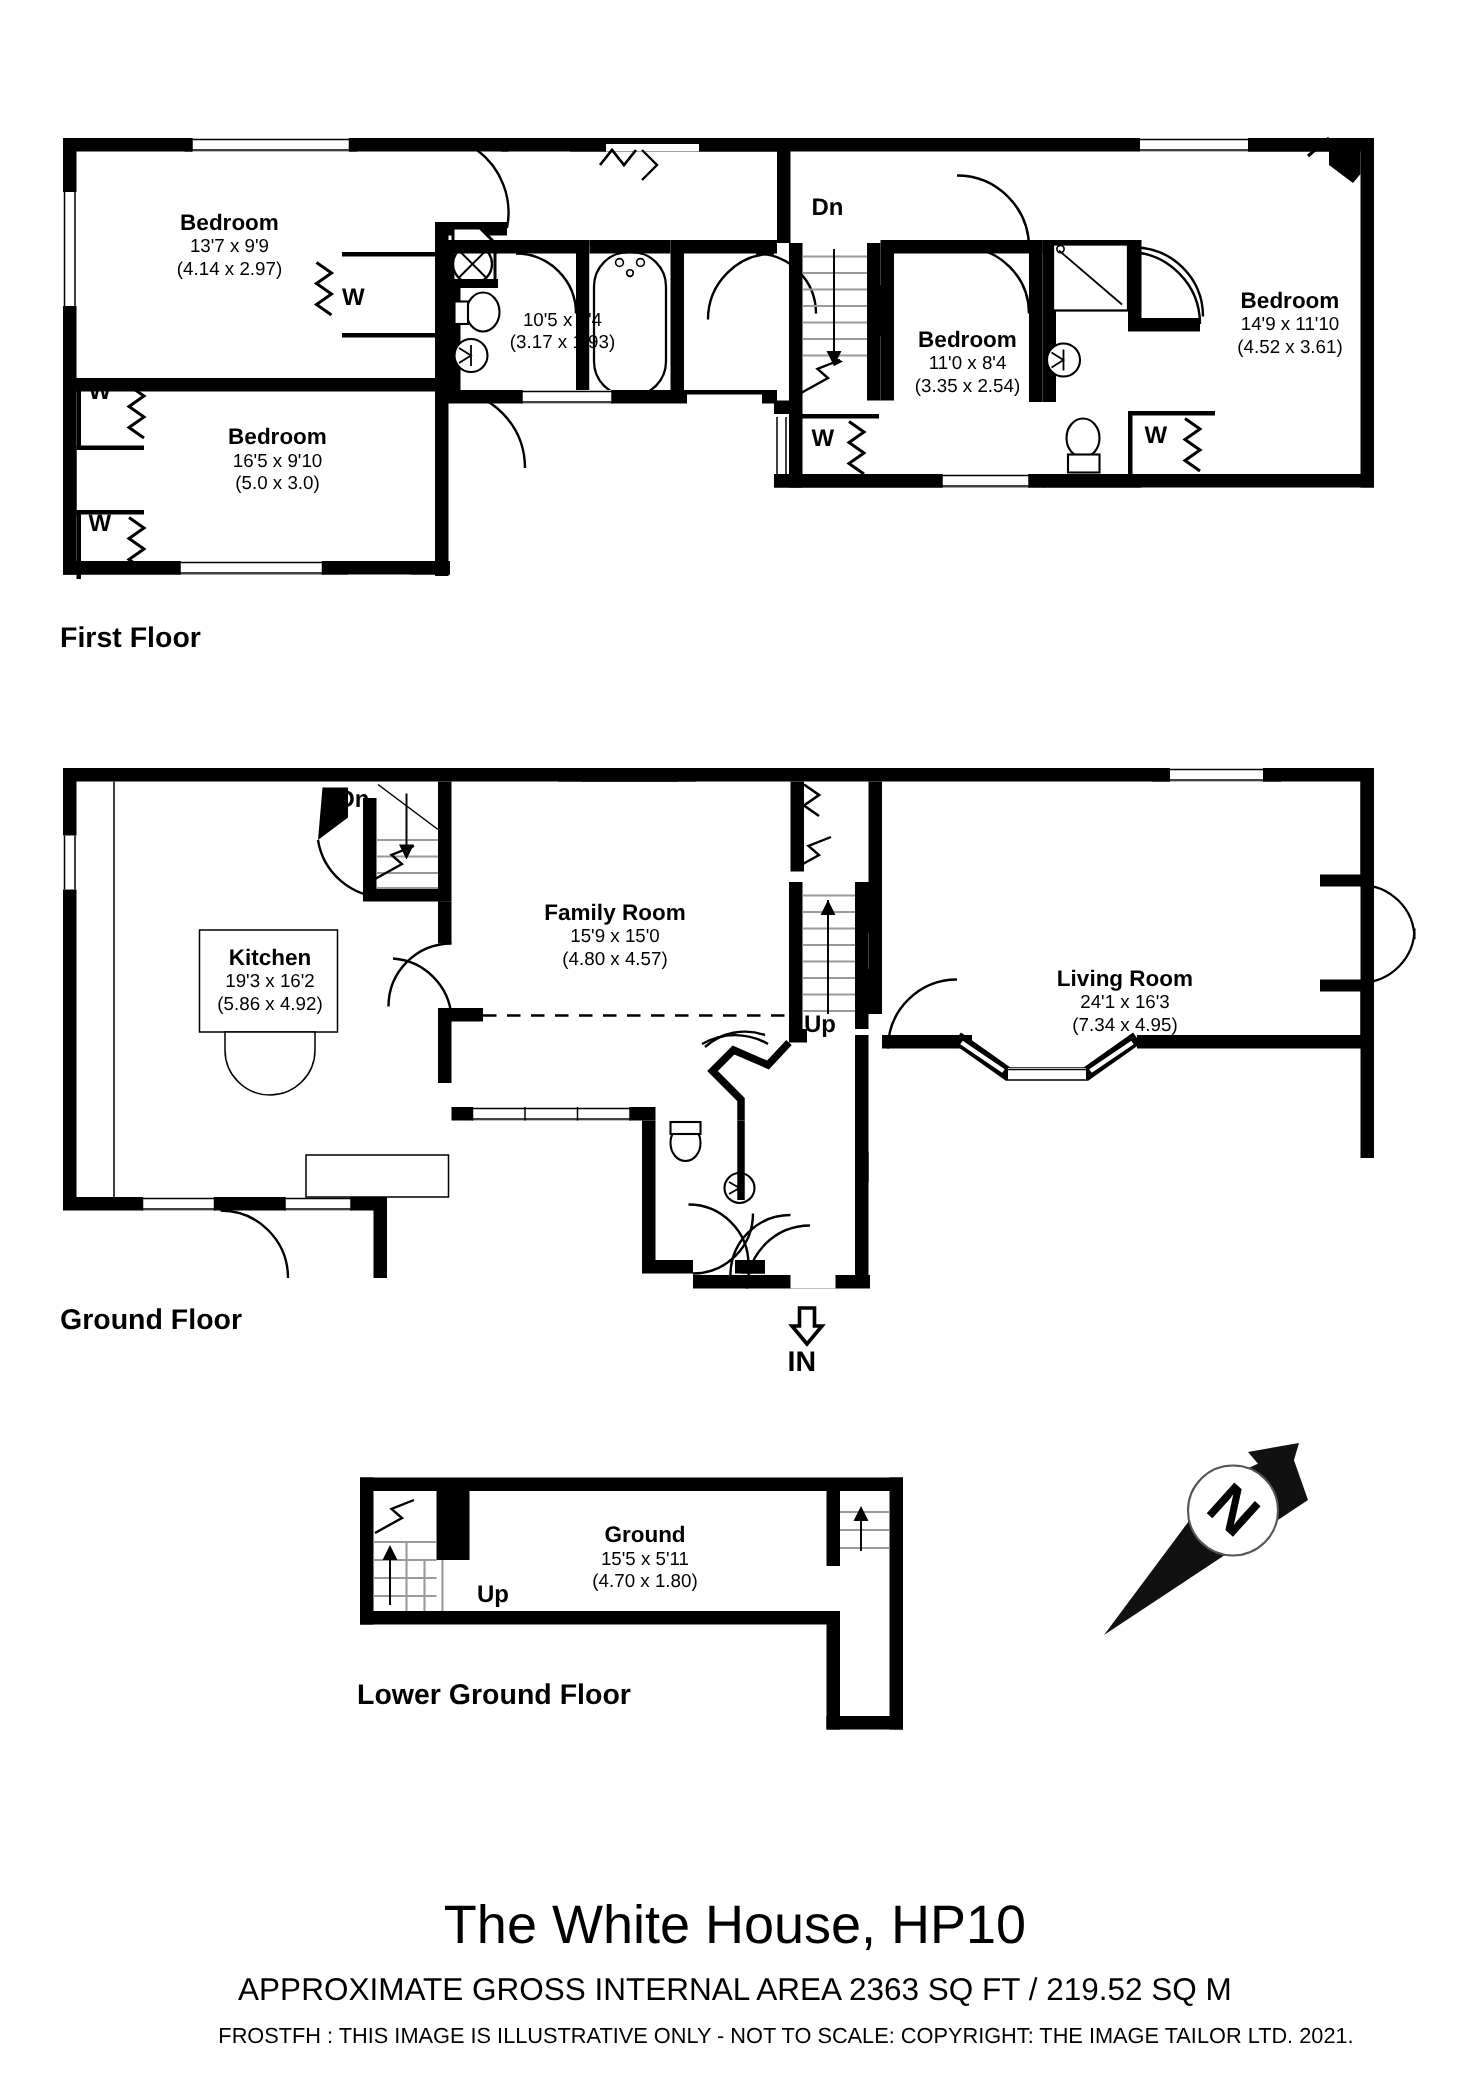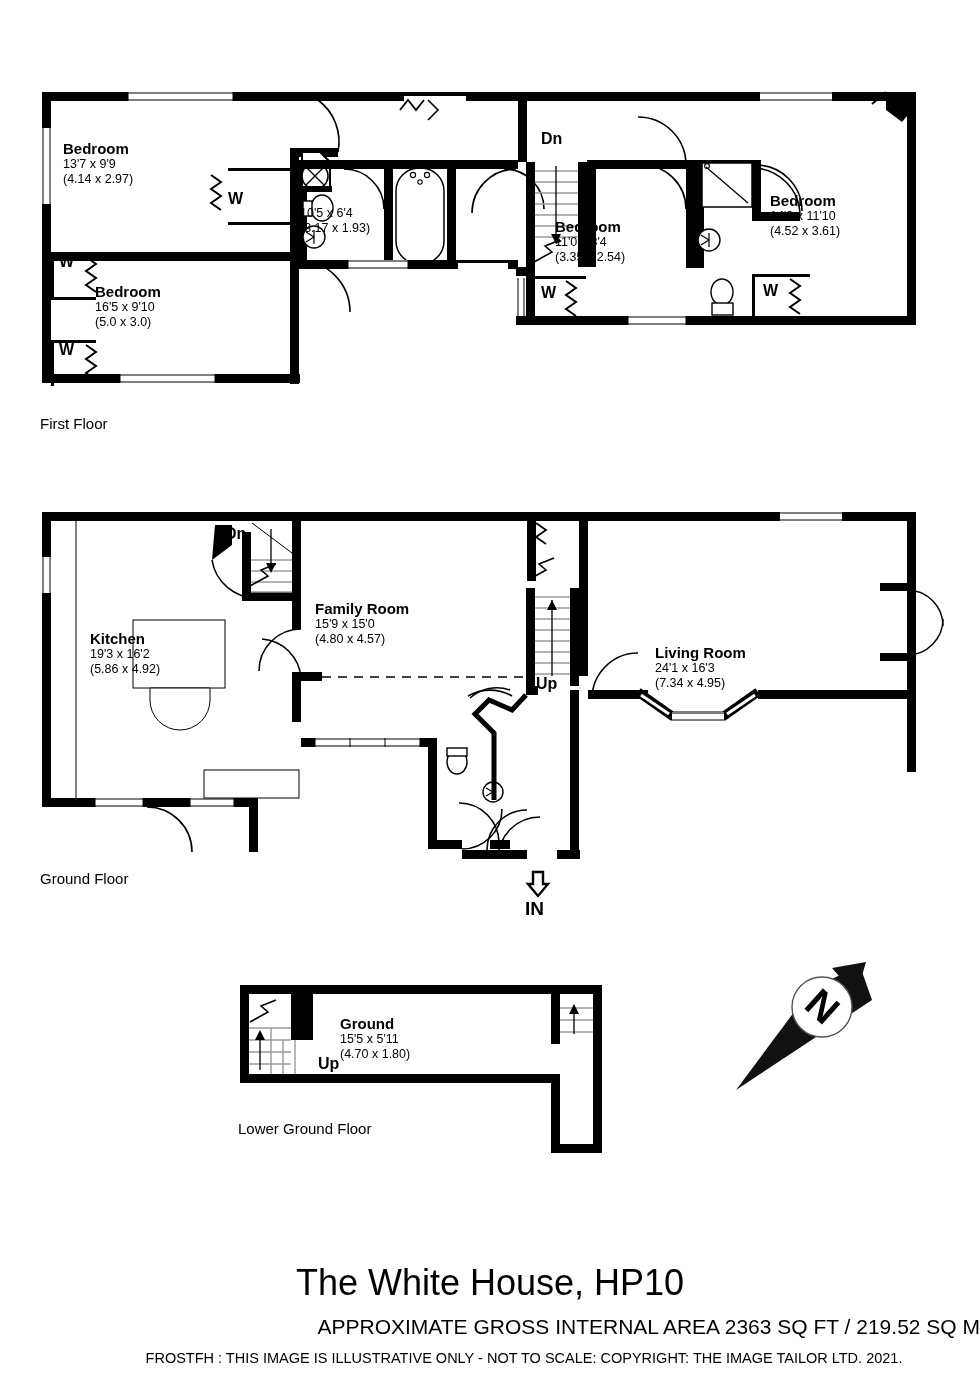--- a/index.html
+++ b/index.html
@@ -2,31 +2,31 @@
 <html><head>
 <meta charset="utf-8">
 <title>Floor Plan</title>
 <style>
   html,body{margin:0;padding:0;background:#ffffff;}
   body{width:980px;height:1386px;position:relative;overflow:hidden;
        font-family:"Liberation Sans",sans-serif;color:#000;}
   #plan{position:absolute;left:0;top:0;width:980px;height:1386px;}
 
   
-  .room{position:absolute;}
+  .room{position:absolute;text-align:center;}
   .room .nm{font-weight:bold;font-size:15px;line-height:17px;}
   .room .d1{font-size:12.5px;line-height:15px;}
   .room .d2{font-size:12.5px;line-height:15px;}
 
-  .floorlbl{position:absolute;font-weight:normal;font-size:15px;}
+  .floorlbl{position:absolute;font-weight:bold;font-size:19px;}
   .marker{position:absolute;font-weight:bold;font-size:16px;}
 
   .footer{position:absolute;left:0;width:980px;text-align:center;}
   #ftitle{font-size:36px;letter-spacing:0px;}
-  #fsub{font-size:21px;text-align:right;}
+  #fsub{font-size:21px;}
   #fcopy{font-size:14.5px;padding-left:34px;}
 </style>
 </head>
 <body>
 
 <svg id="plan" viewBox="0 0 980 1386">
   <defs>
     <g id="zig">
       <path d="M0,0 L10,7 L0,14 L10,21 L0,28 L10,35" fill="none" stroke="#000" stroke-width="2"></path>
     </g>

